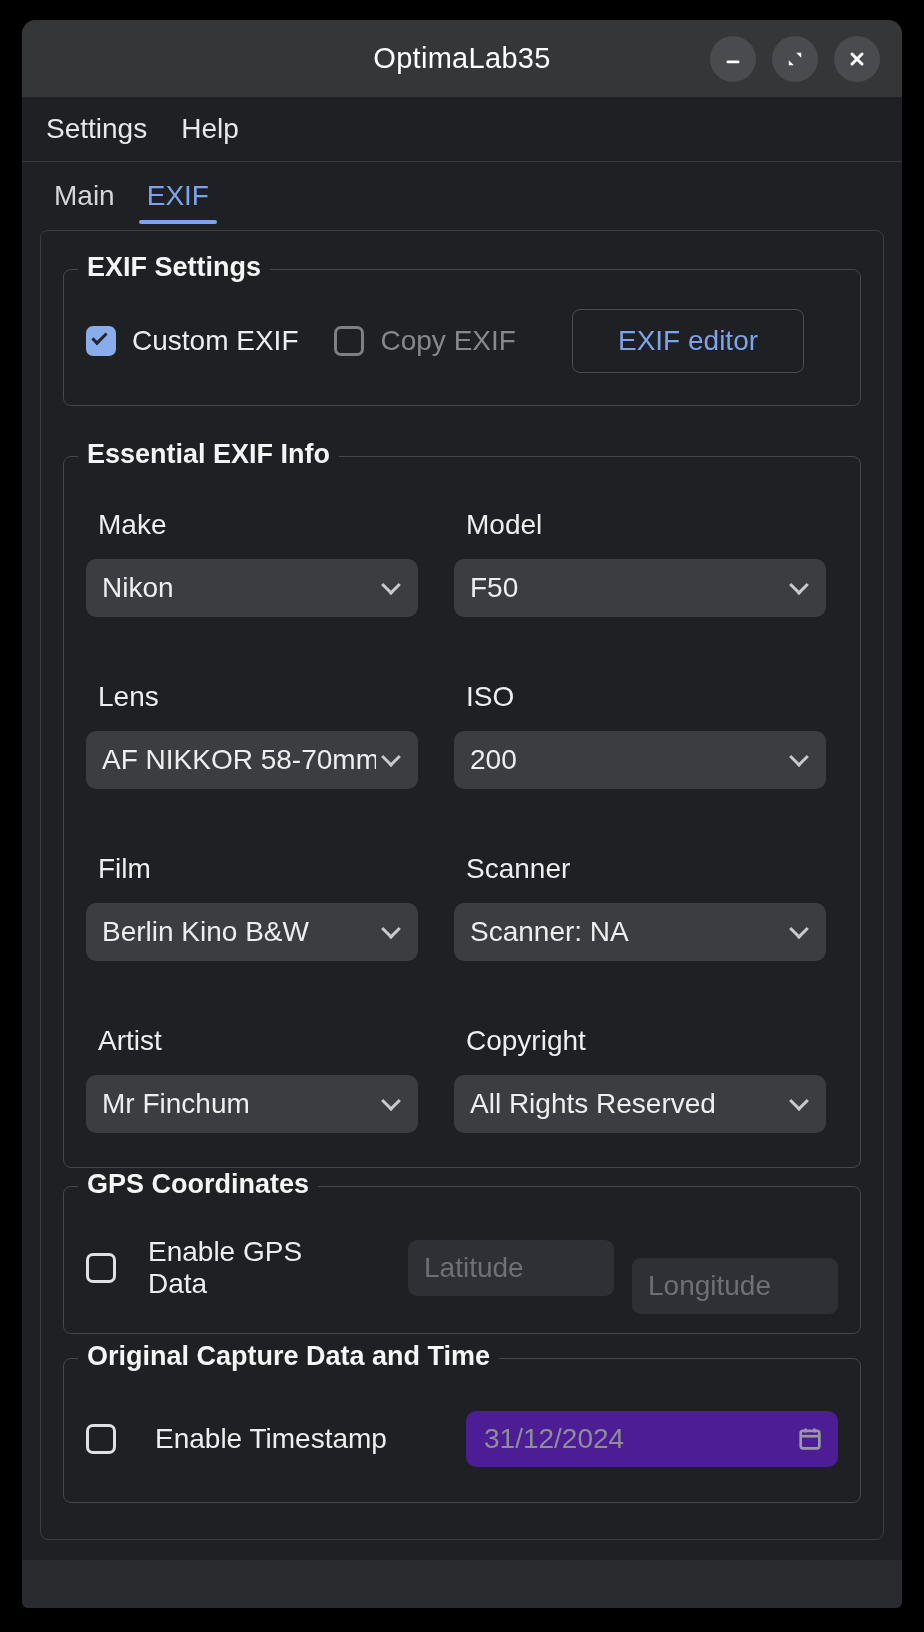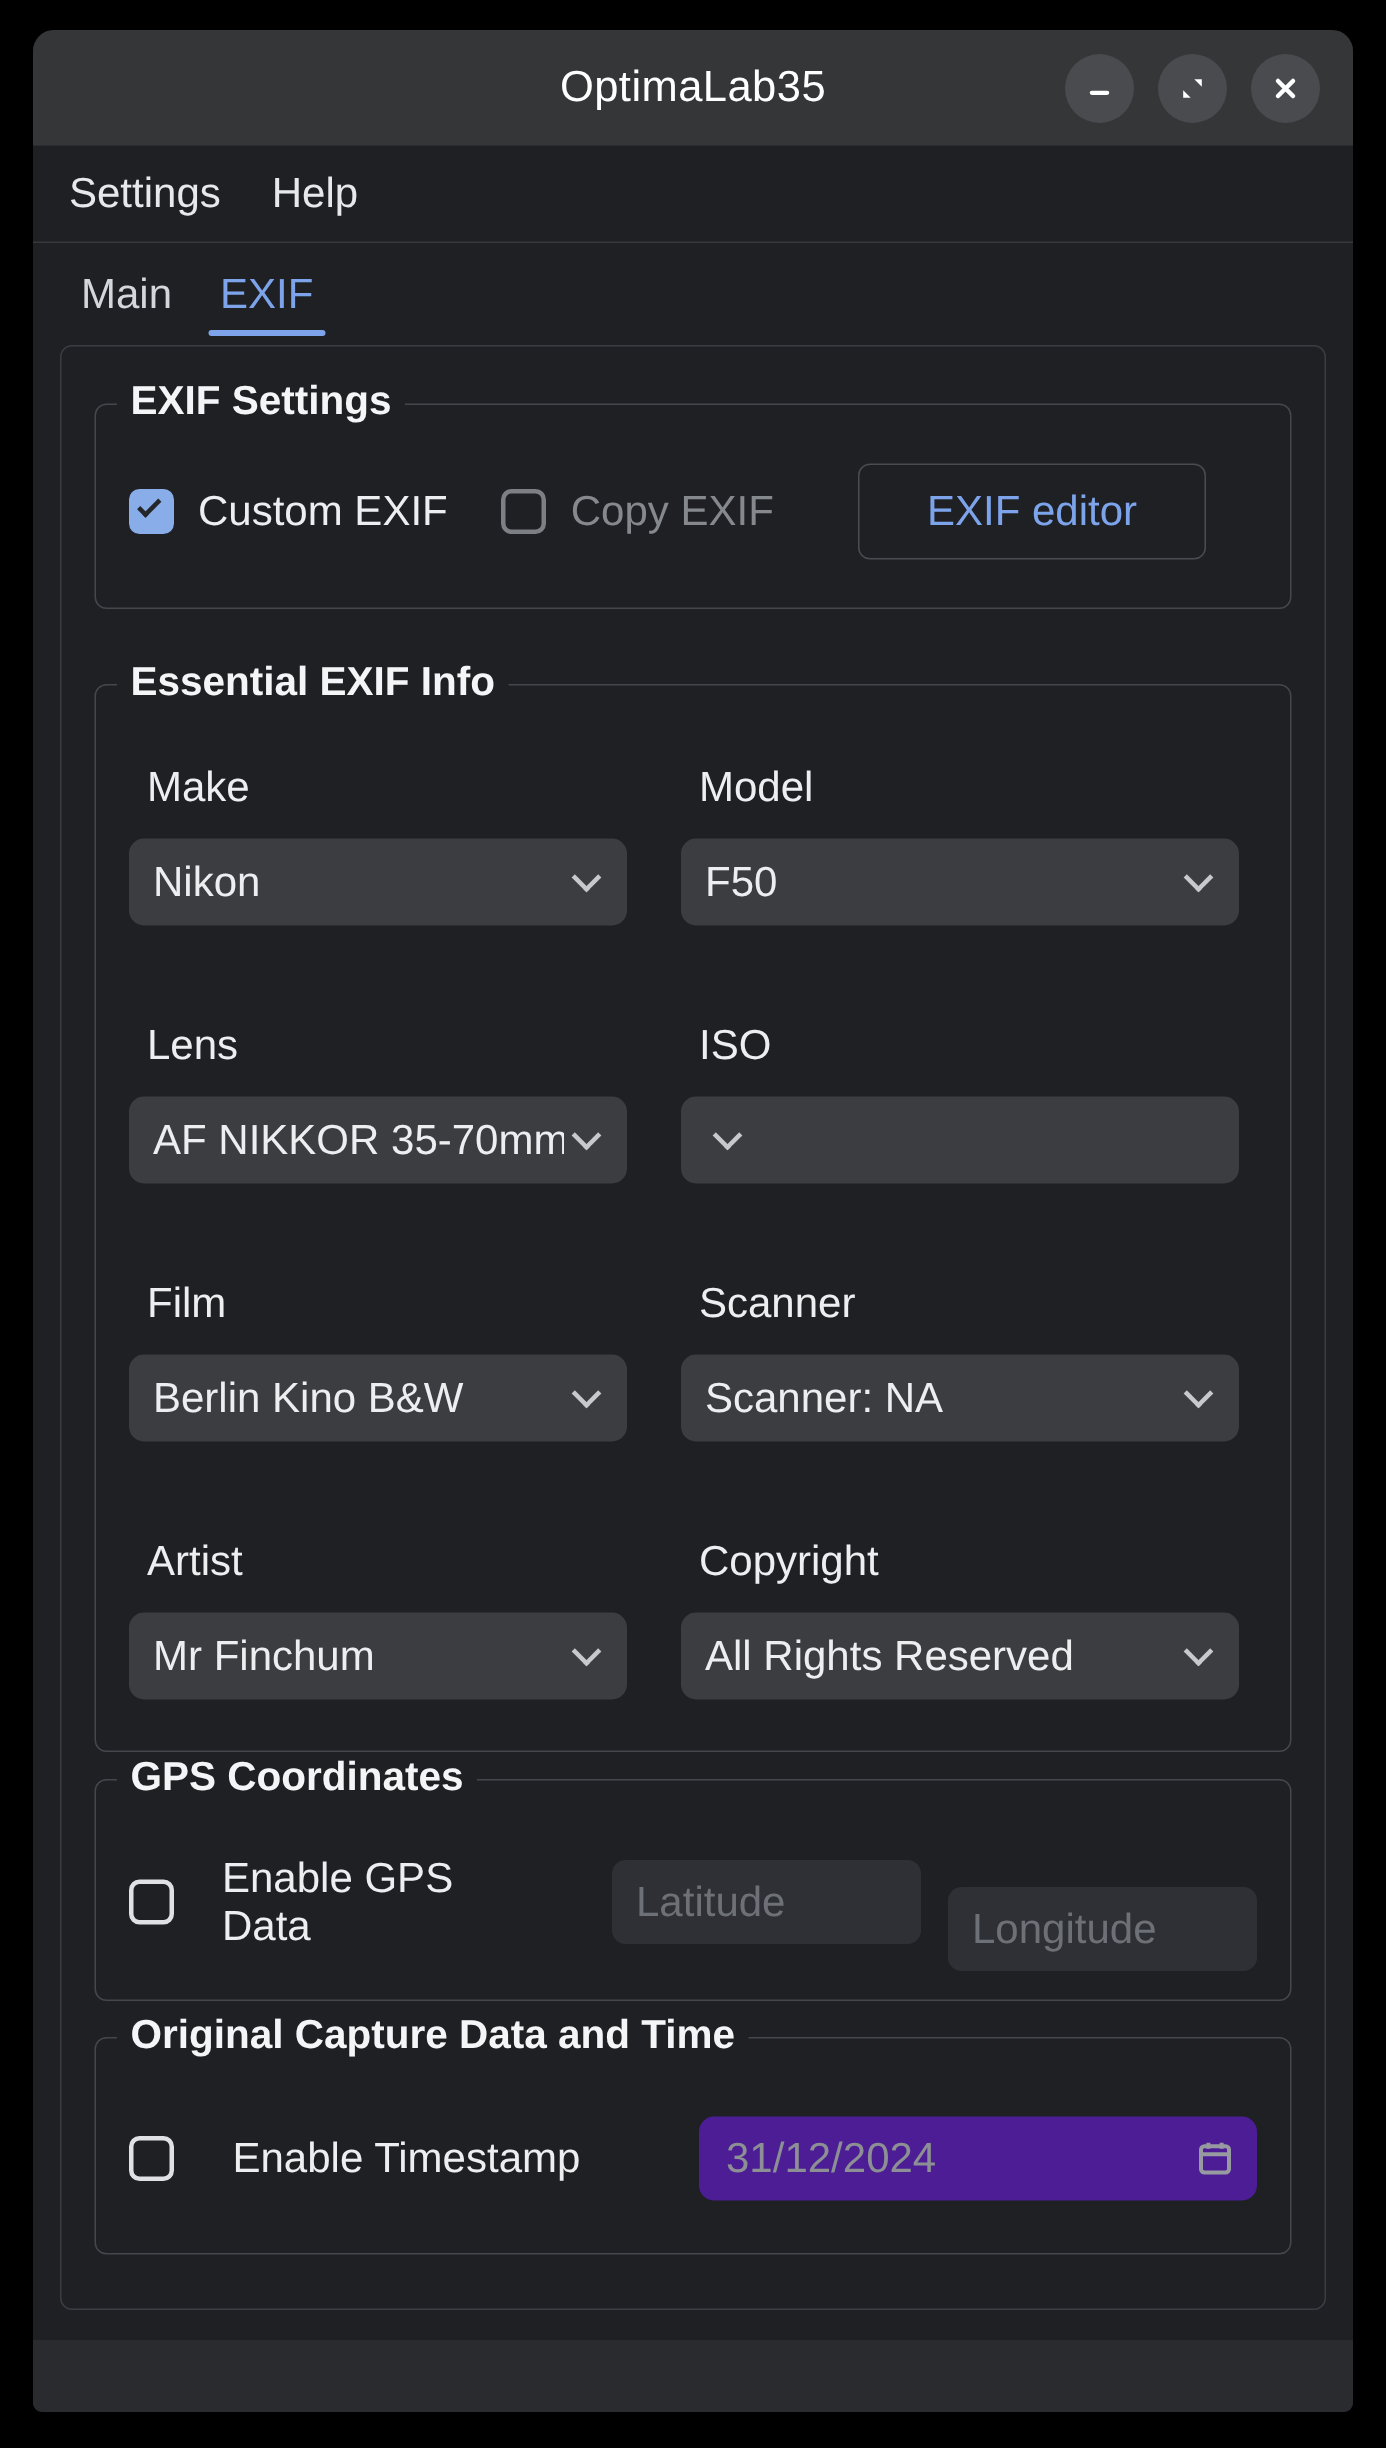--- a/index.html
+++ b/index.html
@@ -169,27 +169,28 @@
             <span class="dval">F50</span>
             <span class="chev"></span>
           </div>
         </div>
       </div>
 
       <div class="field-row">
         <div class="field left">
           <span class="flabel">Lens</span>
           <div class="dropdown">
-            <span class="dval">AF NIKKOR 35-70mm</span>
+            <span class="dval">AF NIKKOR 58-70mm</span>
             <span class="chev"></span>
           </div>
         </div>
         <div class="field right">
           <span class="flabel">ISO</span>
           <div class="dropdown">
+            <span class="dval">200</span>
             <span class="chev"></span>
           </div>
         </div>
       </div>
 
       <div class="field-row">
         <div class="field left">
           <span class="flabel">Film</span>
           <div class="dropdown">
             <span class="dval">Berlin Kino B&amp;W</span>

